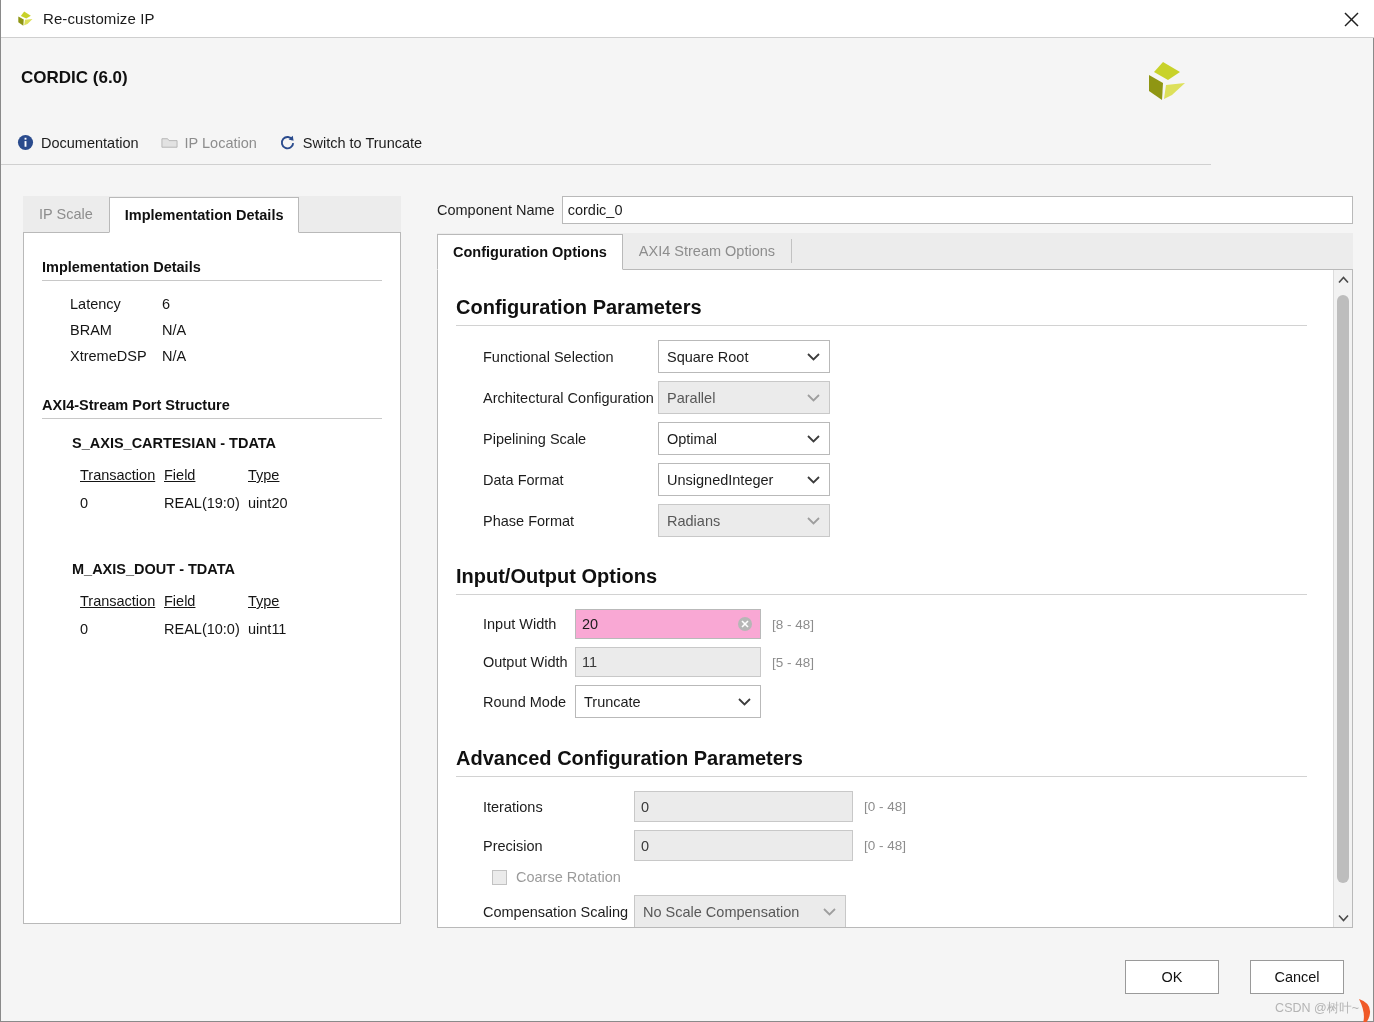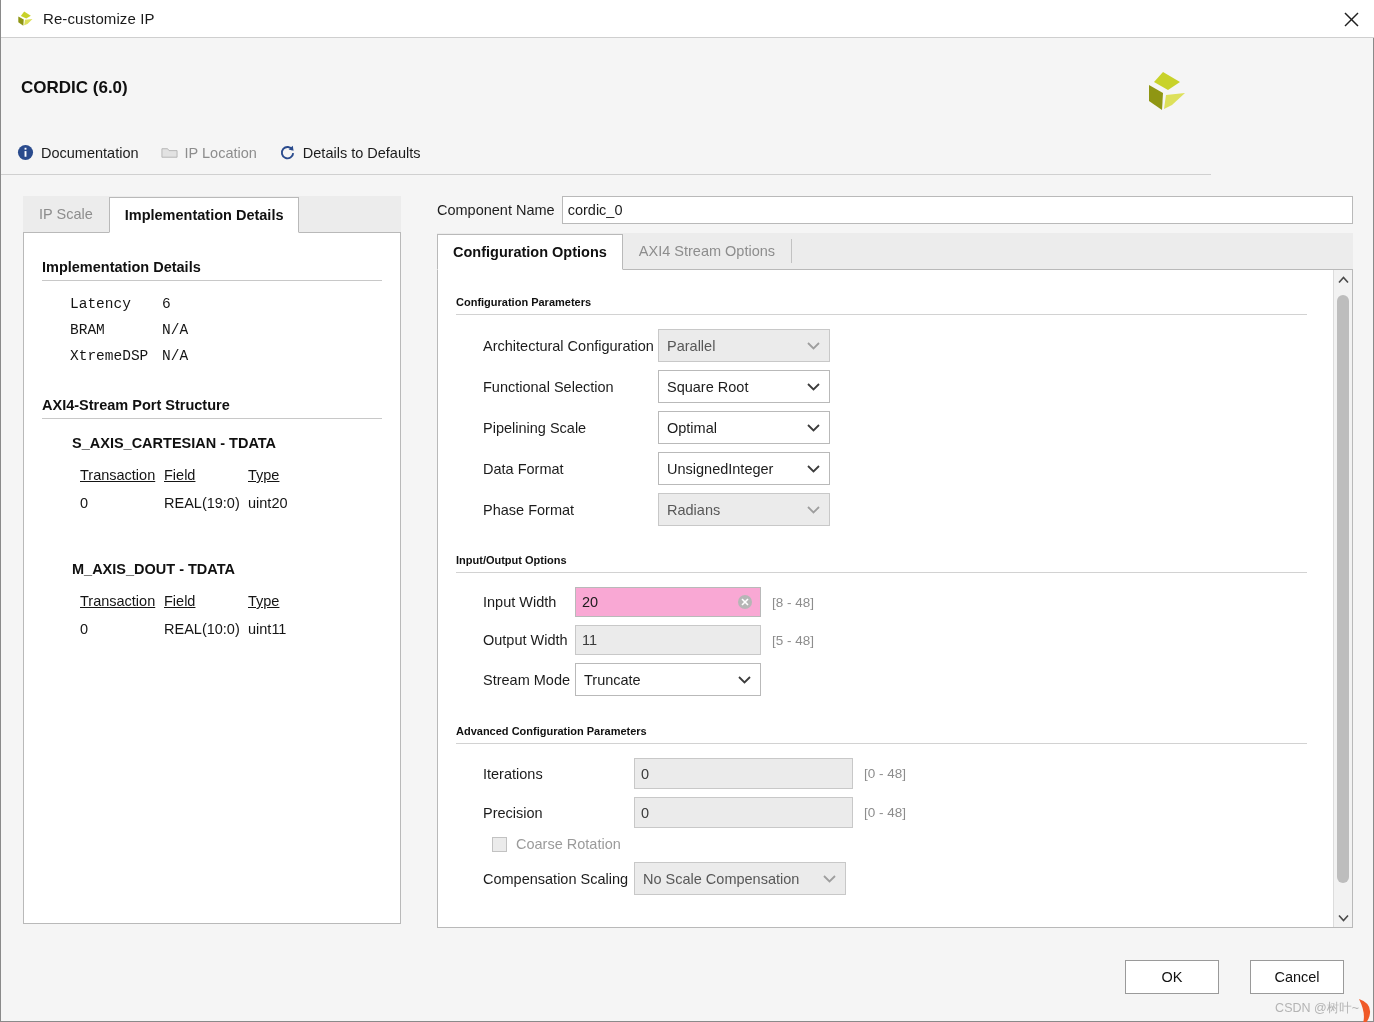--- a/index.html
+++ b/index.html
@@ -31,21 +31,21 @@
   }
   #close-btn {
     position: absolute; right: 0; top: 0; width: 48px; height: 38px;
     display: flex; align-items: center; justify-content: center;
     cursor: pointer;
   }
   #close-btn svg { display: block; }
 
   
   #header {
-    position: absolute; left: 0; top: 50px; width: 1210px; height: 125px;
+    position: absolute; left: 0; top: 40px; width: 1210px; height: 125px;
     background: #f5f5f5;
     border-bottom: 1px solid #d0d0d0;
   }
   #ip-title {
     position: absolute; left: 20px; top: 28px;
     font-size: 17px; font-weight: bold; color: #101010;
   }
   #vendor-logo { position: absolute; right: 22px; top: 18px; width: 48px; height: 48px; }
   #toolbar {
     position: absolute; left: 14px; top: 92px;
@@ -85,21 +85,21 @@
   #left-body {
     height: 691px; background: #ffffff;
     border: 1px solid #b9b9b9; border-top: none;
     padding: 16px 18px 0 18px; overflow: hidden;
   }
   .sec-head {
     font-size: 14.5px; font-weight: bold; color: #101010;
     padding-bottom: 5px; margin-top: 10px;
   }
   .sec-rule { height: 1px; background: #c8c8c8; width: 100%; margin-bottom: 10px; }
-  .kv-row { display: flex; font-size: 14.5px; color: #151515; line-height: 26px; font-family: Liberation Mono, monospace; }
+  .kv-row { display: flex; font-size: 14.5px; color: #151515; line-height: 26px; }
   .kv-key { width: 120px; padding-left: 28px; }
   .kv-val { }
   .port-title {
     font-size: 14.5px; font-weight: bold; color: #101010;
     margin: 16px 0 10px 30px;
   }
   .port-table { margin-left: 38px; font-size: 14.5px; color: #151515; }
   .port-table .hdr span { text-decoration: underline; }
   .port-row { display: flex; line-height: 28px; }
   .c-trans { width: 84px; }
@@ -125,21 +125,21 @@
     position: relative;
     height: 658px; background: #ffffff;
     border: 1px solid #b9b9b9; border-top: none;
     overflow: hidden;
   }
   #right-scrollport {
     position: absolute; left: 0; top: 0; right: 19px; bottom: 0;
     overflow: hidden; padding: 22px 26px 0 18px;
   }
   .grp-head {
-    font-size: 11px; font-weight: bold; color: #101010; margin-top: 4px;
+    font-size: 20px; font-weight: bold; color: #101010; margin-top: 4px;
   }
   .grp-rule { height: 1px; background: #d2d2d2; width: 100%; margin: 6px 0 14px 0; }
   .param-row { display: flex; align-items: center; margin-bottom: 8px; }
   .param-label {
     font-size: 14.5px; color: #1c1c1c; white-space: nowrap;
   }
   .lbl-w200 { width: 202px; padding-left: 27px; }
   .lbl-auto { padding-left: 27px; }
   .select {
     position: relative; height: 33px; width: 172px;
@@ -253,21 +253,21 @@
           <path d="M1 5 L7 5 L8.5 7 L17 7 L17 14 L1 14 Z" fill="#e2e2e2" stroke="#b5b5b5" stroke-width="1"></path>
         </svg>
         <span>IP Location</span>
       </div>
 
       <div class="tool-item">
         <svg class="tool-ico" viewBox="0 0 18 18">
           <path d="M14.2 6.2 A6 6 0 1 0 15 9.6" fill="none" stroke="#2a4b8d" stroke-width="2"></path>
           <polygon points="14.6,1.8 15.4,7.2 10.2,5.9" fill="#2a4b8d"></polygon>
         </svg>
-        <span>Details to Defaults</span>
+        <span>Switch to Truncate</span>
       </div>
 
     </div>
   </div>
 
   <div id="left-panel">
     <div class="tabstrip">
       <div class="tab">
         <span>IP Scale</span>
       </div>
@@ -347,35 +347,35 @@
       </div>
     </div>
 
     <div id="right-body">
       <div id="right-scrollport">
 
         <div class="grp-head">Configuration Parameters</div>
         <div class="grp-rule"></div>
 
         <div class="param-row">
+          <span class="param-label lbl-w200">Functional Selection</span>
+          <div class="select">
+            <span>Square Root</span>
+            <svg class="chev" width="13" height="9" viewBox="0 0 13 9">
+              <polyline points="1,1.5 6.5,7 12,1.5" fill="none" stroke="#3c3c3c" stroke-width="1.8"></polyline>
+            </svg>
+          </div>
+        </div>
+
+        <div class="param-row">
           <span class="param-label lbl-w200">Architectural Configuration</span>
           <div class="select disabled">
             <span>Parallel</span>
             <svg class="chev" width="13" height="9" viewBox="0 0 13 9">
               <polyline points="1,1.5 6.5,7 12,1.5" fill="none" stroke="#9e9e9e" stroke-width="1.8"></polyline>
-            </svg>
-          </div>
-        </div>
-
-        <div class="param-row">
-          <span class="param-label lbl-w200">Functional Selection</span>
-          <div class="select">
-            <span>Square Root</span>
-            <svg class="chev" width="13" height="9" viewBox="0 0 13 9">
-              <polyline points="1,1.5 6.5,7 12,1.5" fill="none" stroke="#3c3c3c" stroke-width="1.8"></polyline>
             </svg>
           </div>
         </div>
 
         <div class="param-row">
           <span class="param-label lbl-w200">Pipelining Scale</span>
           <div class="select">
             <span>Optimal</span>
             <svg class="chev" width="13" height="9" viewBox="0 0 13 9">
               <polyline points="1,1.5 6.5,7 12,1.5" fill="none" stroke="#3c3c3c" stroke-width="1.8"></polyline>
@@ -421,21 +421,21 @@
 
         <div class="param-row">
           <span class="param-label lbl-auto" style="width:119px;">Output Width</span>
           <div class="textbox disabled">
             <span>11</span>
           </div>
           <span class="range-hint">[5 - 48]</span>
         </div>
 
         <div class="param-row">
-          <span class="param-label lbl-auto" style="width:119px;">Stream Mode</span>
+          <span class="param-label lbl-auto" style="width:119px;">Round Mode</span>
           <div class="select" style="width:186px;">
             <span>Truncate</span>
             <svg class="chev" width="13" height="9" viewBox="0 0 13 9">
               <polyline points="1,1.5 6.5,7 12,1.5" fill="none" stroke="#3c3c3c" stroke-width="1.8"></polyline>
             </svg>
           </div>
         </div>
 
         <div class="grp-head" style="margin-top:29px;">Advanced Configuration Parameters</div>
         <div class="grp-rule"></div>

